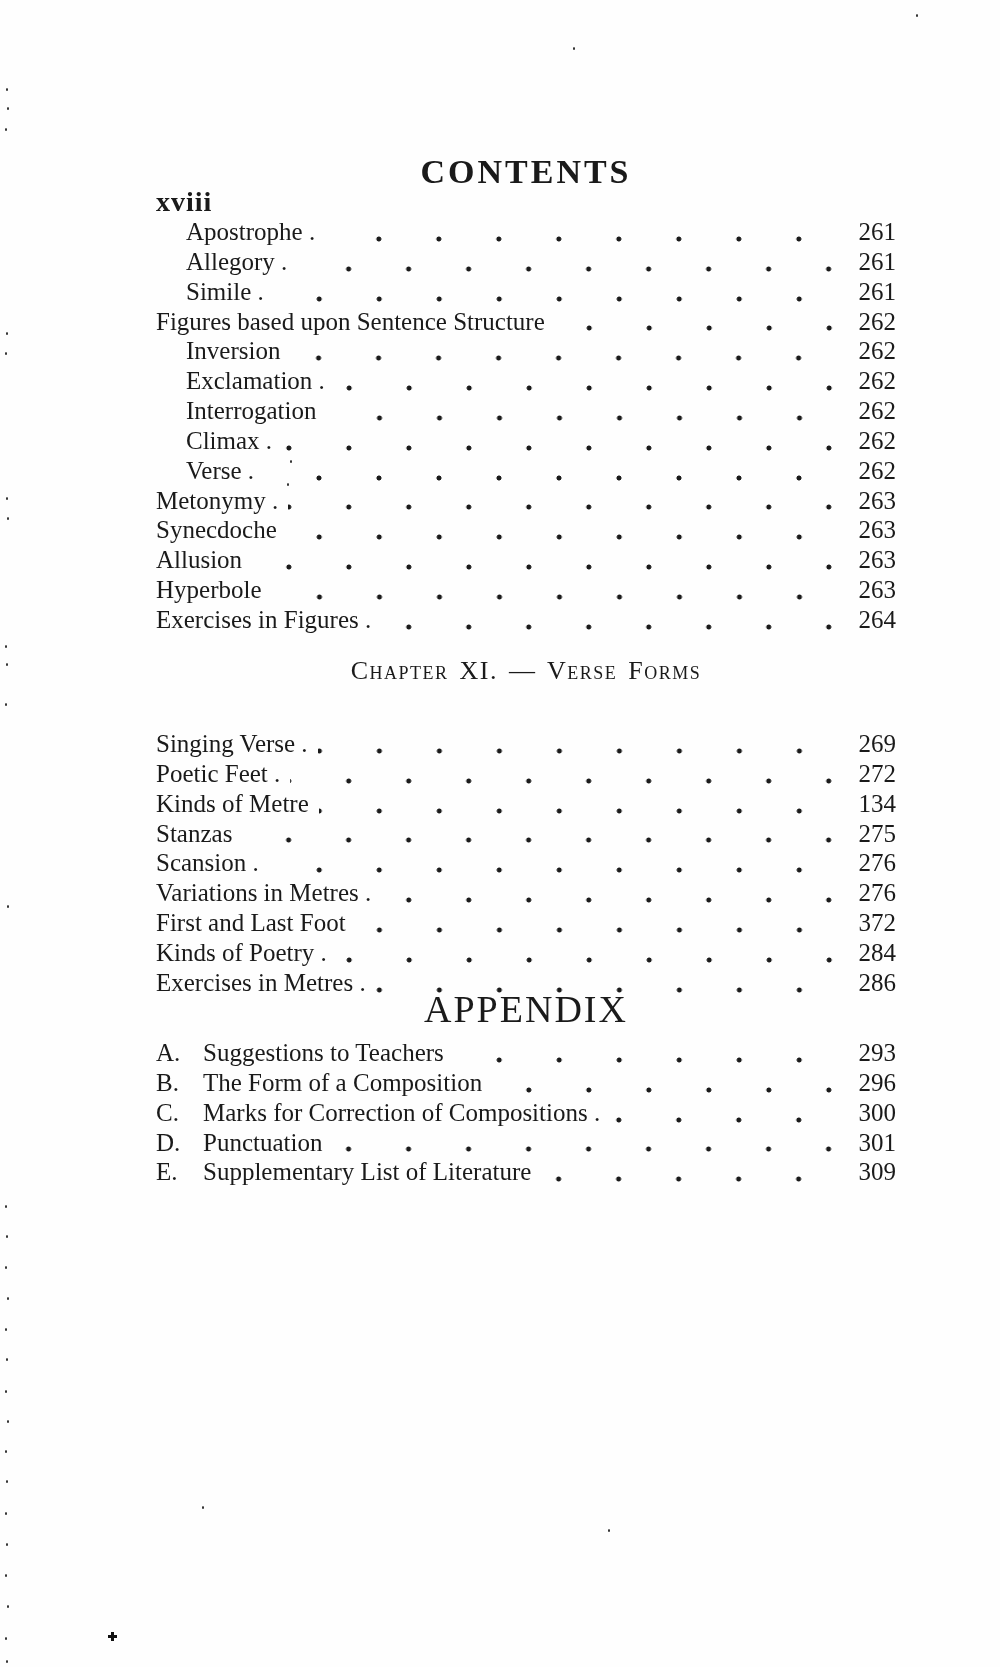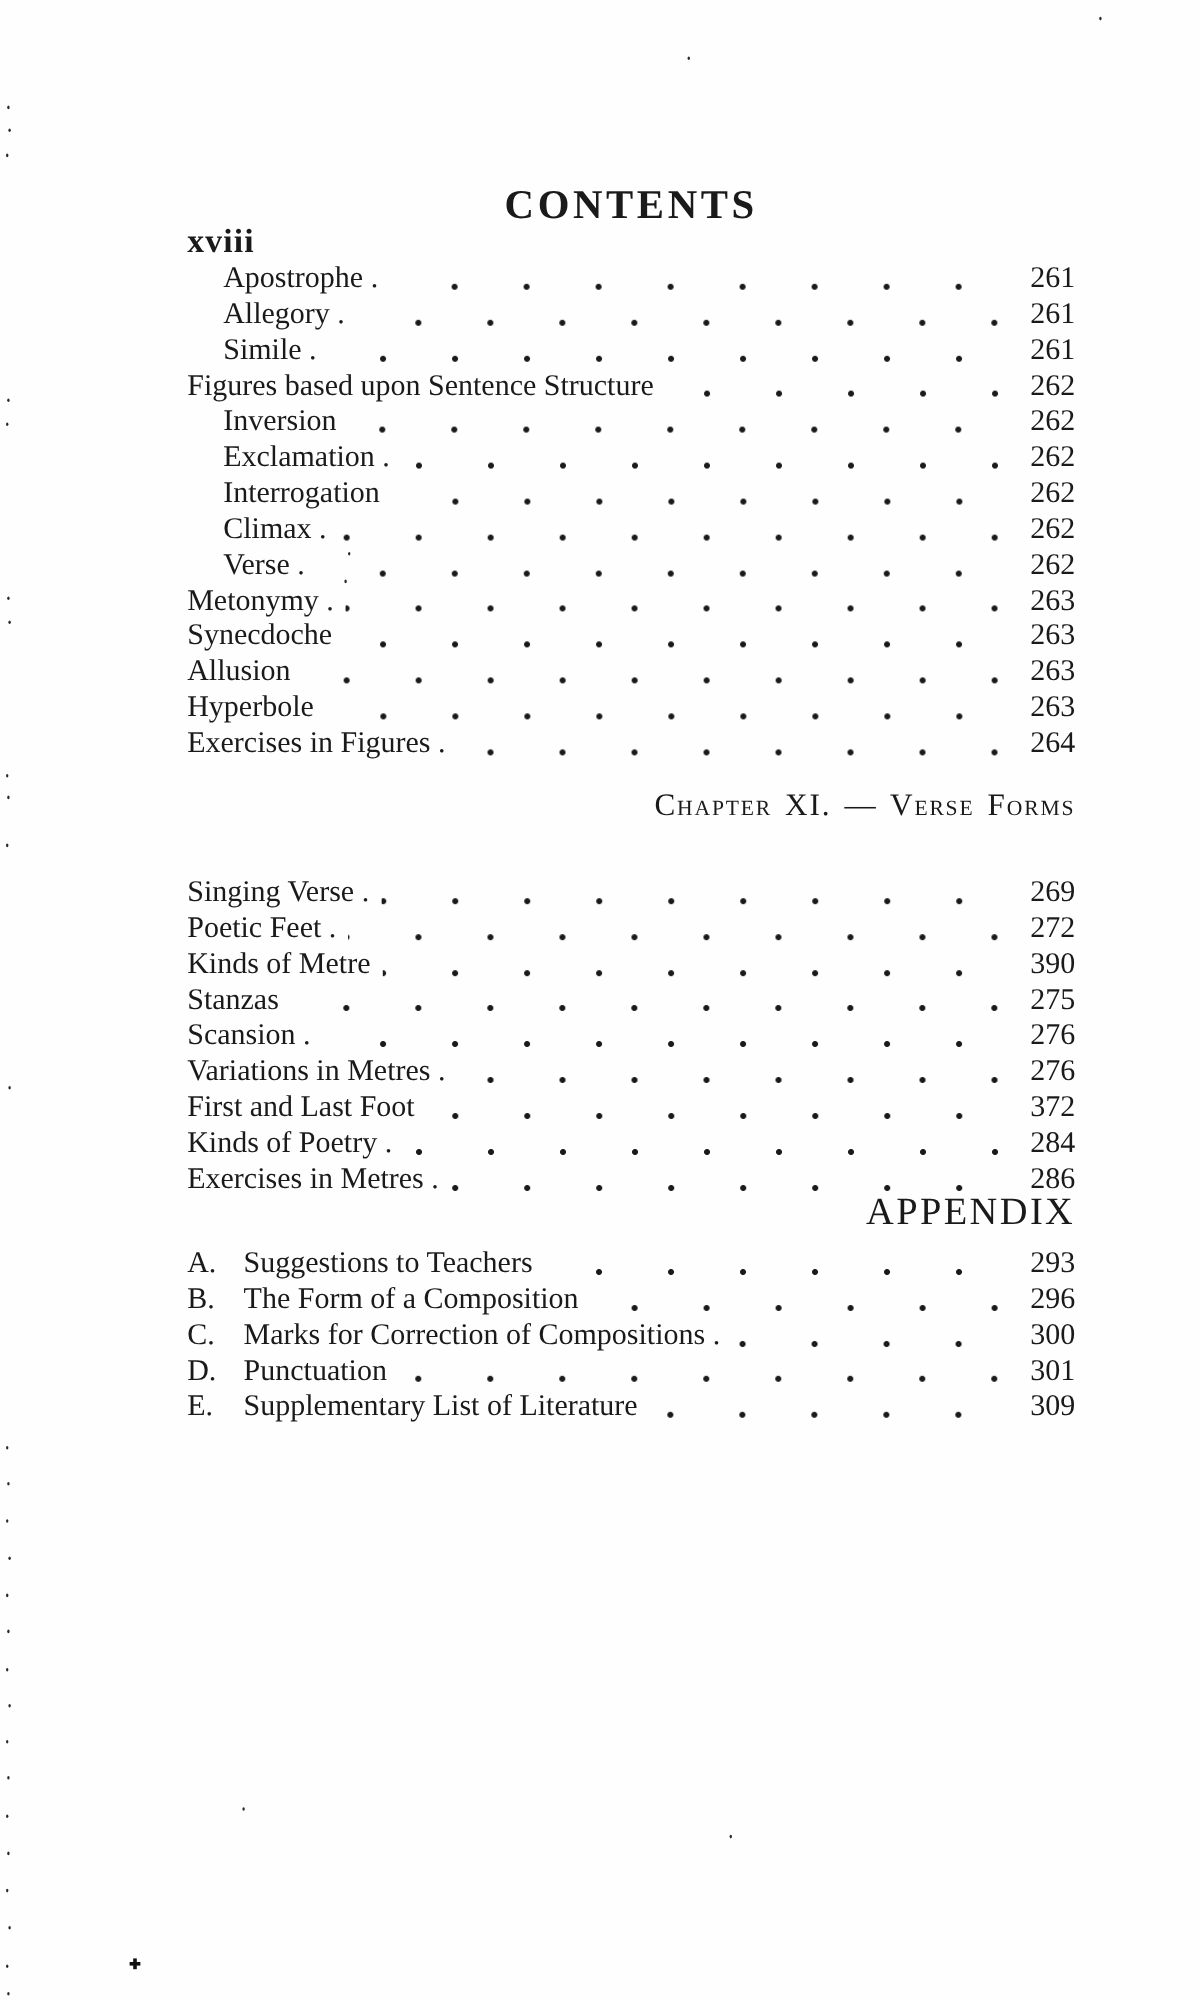--- a/index.html
+++ b/index.html
@@ -81,33 +81,33 @@
   .toc-pagenum {
     flex: 0 0 auto;
     width: 50px;
     text-align: right;
   }
   
   .section-heading {
     position: absolute;
     left: 156px;
     width: 740px;
-    text-align: right;
+    text-align: center;
   }
   #heading-chapter {
     top: 656px;
     font-variant: small-caps;
     font-size: 26px;
     letter-spacing: 1.5px;
     word-spacing: 3px;
     line-height: 30px;
   }
   #heading-appendix {
     top: 992px;
-    font-size: 32px;
+    font-size: 38px;
     letter-spacing: 2px;
     line-height: 34px;
   }
   
   .speck {
     position: absolute;
     background: #2a2a2a;
     border-radius: 50%;
   }
   .plus-mark {
@@ -211,21 +211,21 @@
         <span class="toc-pagenum">269</span>
       </div>
       <div class="toc-row">
         <span class="entry-label">Poetic Feet .</span>
         <span class="dot-leader"></span>
         <span class="toc-pagenum">272</span>
       </div>
       <div class="toc-row">
         <span class="entry-label">Kinds of Metre</span>
         <span class="dot-leader"></span>
-        <span class="toc-pagenum">390</span>
+        <span class="toc-pagenum">134</span>
       </div>
       <div class="toc-row">
         <span class="entry-label">Stanzas</span>
         <span class="dot-leader"></span>
         <span class="toc-pagenum">275</span>
       </div>
       <div class="toc-row">
         <span class="entry-label">Scansion .</span>
         <span class="dot-leader"></span>
         <span class="toc-pagenum">276</span>

